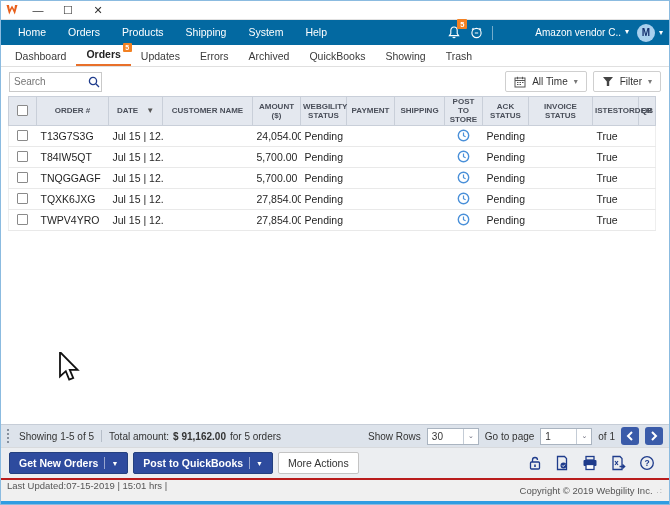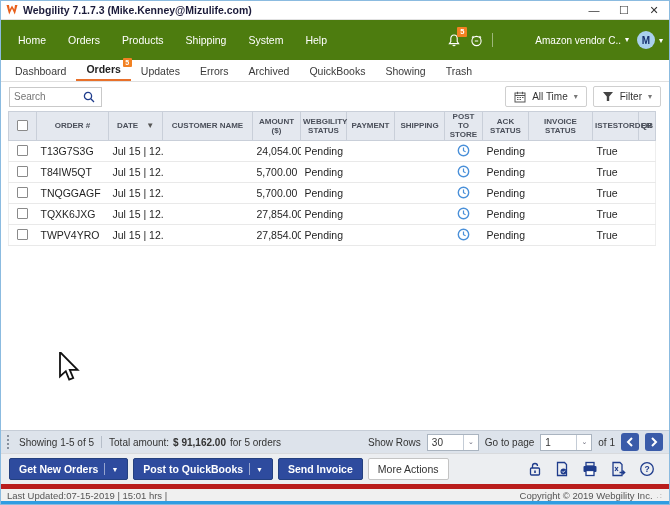--- a/index.html
+++ b/index.html
@@ -8,40 +8,40 @@
   .window { width:670px; height:505px; display:flex; flex-direction:column; background:#fff; border:1px solid #8bbbe0; position:relative; }
 
   
   .titlebar { height:19px; background:#fff; display:flex; align-items:center; padding-left:5px; flex:0 0 auto; border-bottom:1px solid #e2e2e2; }
   .app-logo { width:12px; height:12px; margin-right:5px; flex:0 0 auto; }
   .title-text { font-size:10.5px; font-weight:bold; color:#1b1b3a; flex:1 1 auto; white-space:nowrap; }
   .win-controls { display:flex; height:100%; }
   .win-btn { width:30px; height:100%; display:flex; align-items:center; justify-content:center; font-size:11px; color:#333; cursor:default; }
 
   
-  .menubar { height:40px; background:#4d7c0f; display:flex; align-items:center; color:#fff; flex:0 0 auto; padding:0 6px; }
+  .menubar { height:25px; background:#0369a1; display:flex; align-items:center; color:#fff; flex:0 0 auto; padding:0 6px; }
   .menu-item { font-size:10.5px; padding:0 11px; line-height:25px; white-space:nowrap; }
   .menubar-right { margin-left:auto; display:flex; align-items:center; gap:8px; }
   .icon-btn { position:relative; display:flex; align-items:center; }
   .bell-badge { position:absolute; top:-6px; right:-6px; background:#f28123; color:#fff; font-size:7.5px; font-weight:bold; width:10px; height:10px; display:flex; align-items:center; justify-content:center; border-radius:1px; }
   .menu-sep { width:1px; height:14px; background:rgba(255,255,255,.45); }
   .store-selector { font-size:10px; display:flex; align-items:flex-start; gap:4px; white-space:nowrap;margin-left:34px; }
   .caret { font-size:8px; color:#fff; }
   .avatar-wrap { display:flex; align-items:center; gap:4px; }
   .avatar { width:18px; height:18px; border-radius:50%; background:#a9d0ee; color:#16306e; font-size:10px; font-weight:bold; display:flex; align-items:center; justify-content:center; }
 
   
   .tabbar { height:22px; background:#fff; display:flex; align-items:flex-end; padding:0 4px; border-bottom:1px solid #e0e0e0; flex:0 0 auto; }
   .tab { font-size:10.5px; color:#3a3a3a; padding:3px 10px 4px 10px; position:relative; white-space:nowrap; }
   .tab.active { font-weight:bold; color:#222; border-bottom:2px solid #e8702a; }
   .tab-badge { position:absolute; top:-2px; right:-1px; background:#f28123; color:#fff; font-size:7px; font-weight:bold; width:9px; height:9px; display:flex; align-items:center; justify-content:center; border-radius:1px; }
 
   
   .toolbar { height:29px; display:flex; align-items:center; padding:0 8px; flex:0 0 auto; background:#fff; }
-  .search-box { width:93px; height:20px; border:1px solid #c9c9c9; display:flex; align-items:center; background:#fff; }
+  .search-box { width:93px; height:20px; border:1px solid #c9c9c9; display:flex; align-items:center; background:#fff;justify-content:space-between; }
   .search-box input { border:none; outline:none; width:72px; font-size:10px; padding:0 4px; font-family:"Liberation Sans",sans-serif; color:#333; }
   .toolbar-right { margin-left:auto; display:flex; gap:6px; }
   .tool-btn { height:21px; border:1px solid #cfcfcf; background:#fff; border-radius:2px; display:flex; align-items:center; gap:6px; padding:0 8px; font-size:10px; color:#333; }
   .tool-btn .caret { color:#777; }
 
   
   .grid-area { flex:1 1 auto; overflow:hidden; background:#fff; padding:0 7px; }
   table { border-collapse:collapse; table-layout:fixed; width:647px; }
   thead th { background:#e4e8ef; border:1px solid #c9cfd9; border-left:none; font-size:8px; font-weight:bold; color:#4a4f5a; text-transform:uppercase; height:23px; line-height:1.15; text-align:center; padding:0 2px; }
   thead th:first-child { border-left:1px solid #c9cfd9; }
@@ -68,37 +68,36 @@
 
   
   .actionbar { height:31px; background:#eceef1; border-top:1px solid #d8dadd; display:flex; align-items:center; padding:0 8px; gap:5px; flex:0 0 auto; }
   .act-btn { height:22px; background:#2e4b9e; color:#fff; font-size:10.5px; font-weight:bold; border:1px solid #24407f; border-radius:2px; display:flex; align-items:center; padding:0 9px; gap:6px; font-family:"Liberation Sans",sans-serif; }
   .act-btn .split { width:1px; height:12px; background:rgba(255,255,255,.5); }
   .act-btn .caret { font-size:7px; }
   .act-btn.secondary { background:#fff; color:#333; font-weight:normal; border:1px solid #c4c4c4; }
   .actionbar-right { margin-left:auto; display:flex; align-items:center; gap:13px; padding-right:6px; }
 
   
-  .statusbar { height:17px; background:#f0f0f0; border-top:5px solid #b91c1c; display:flex; align-items:center; padding:0 6px; font-size:9.5px; color:#555; flex:0 0 auto; }
+  .statusbar { height:23px; background:#f0f0f0; border-top:2px solid #b91c1c; display:flex; padding:0 6px; font-size:9.5px; color:#555; flex:0 0 auto; }
   .statusbar-right { margin-left:auto; display:flex; align-items:center; gap:4px; }
   .resize-grip { display:inline-block; letter-spacing:1px; color:#999; font-size:8px; }
   .bottom-edge { height:3px; background:#2f9de2; flex:0 0 auto; }
 
   .cursor { position:absolute; left:58px; top:352px; z-index:99; pointer-events:none; }
 </style>
 </head>
 <body>
 
 <div class="window">
 
   <div class="titlebar">
     <svg class="app-logo" viewBox="0 0 12 12">
       <path d="M0.5 1 L3.2 10.5 L6 4.5 L8.8 10.5 L11.5 1 L9 1 L8.3 5.5 L6 1.5 L3.7 5.5 L3 1 Z" fill="#e8601c"></path>
     </svg>
-    <span class="title-text">Webgility 7.1.7.3 (Mike.Kenney@Mizulife.com)</span>
     <div class="win-controls">
       <div class="win-btn">—</div>
       <div class="win-btn">☐</div>
       <div class="win-btn">✕</div>
     </div>
   </div>
 
   <div class="menubar">
     <span class="menu-item">Home</span>
     <span class="menu-item">Orders</span>
@@ -357,23 +356,20 @@
     <button class="act-btn">
       <span>Get New Orders</span>
       <span class="split"></span>
       <span class="caret">▼</span>
     </button>
     <button class="act-btn">
       <span>Post to QuickBooks</span>
       <span class="split"></span>
       <span class="caret">▼</span>
     </button>
-    <button class="act-btn">
-      <span>Send Invoice</span>
-    </button>
     <button class="act-btn secondary">
       <span>More Actions</span>
     </button>
     <div class="actionbar-right">
       <svg width="14" height="16" viewBox="0 0 14 16">
         <rect x="2.5" y="7" width="9" height="7" rx="1" fill="none" stroke="#1f3c8c" stroke-width="1.3"></rect>
         <path d="M4.5 7 V5 a2.5 2.5 0 0 1 5 0" fill="none" stroke="#1f3c8c" stroke-width="1.3"></path>
         <rect x="6.2" y="9.5" width="1.6" height="2.5" fill="#1f3c8c"></rect>
       </svg>
       <svg width="14" height="16" viewBox="0 0 14 16">

